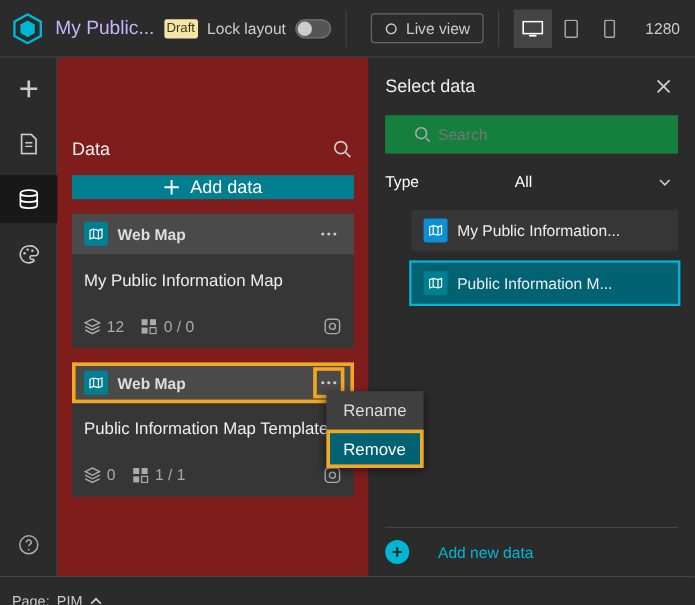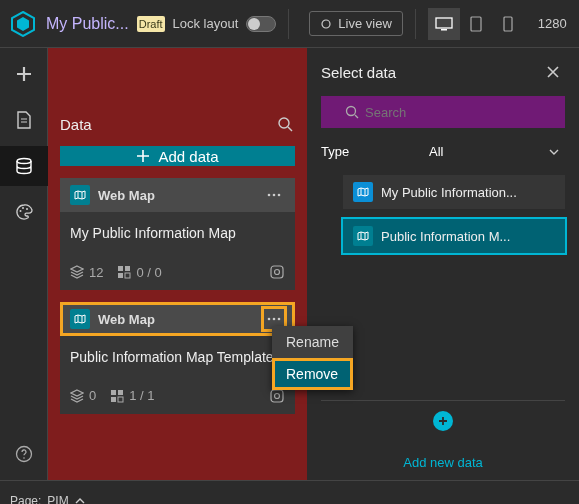--- a/index.html
+++ b/index.html
@@ -46,34 +46,34 @@
   .card-body { padding: 12px 10px; color:#eee; font-size:14px; line-height:1.4; }
   .card-foot { display:flex; align-items:center; gap:14px; padding: 8px 10px 10px; color:#aaa; font-size:13px; }
   .card-foot .foot-item { display:flex; align-items:center; gap:5px; }
   .foot-spacer { flex:1; }
   
   
   .select-panel { flex:1; background:#2b2b2b; padding: 12px 14px; display:flex; flex-direction:column; gap:12px; position:relative; }
   .select-head { display:flex; align-items:center; justify-content:space-between; }
   .select-head h2 { font-size: 15px; font-weight: 500; color:#eee; }
   .close-btn { width:24px; height:24px; display:flex; align-items:center; justify-content:center; color:#ccc; cursor:pointer; }
-  .search-box { background:#701a75; height:32px; display:flex; align-items:center; padding:0 24px; gap:6px; }
+  .search-box { background:#15803d; height:32px; display:flex; align-items:center; padding:0 24px; gap:6px; }
   .search-box input { background:transparent; border:none; color:#ccc; outline:none; flex:1; font-size:13px; }
   .type-row { display:flex; align-items:center; gap:12px; }
   .type-label { color:#ffffff; font-size:13px; width:90px; }
   .type-select { flex:1; display:flex; align-items:center; justify-content:space-between; padding:4px 6px; color:#fff; font-size:13px; }
   
   .data-list { display:flex; flex-direction:column; gap:10px; padding-left: 22px; }
   .data-item { height:34px; display:flex; align-items:center; padding:0 10px; gap:8px; background:#363636; color:#eee; font-size:13px; cursor:pointer; white-space:nowrap; overflow:hidden; }
   .data-item.active { background:#006273; outline:2px solid #00b6d4; }
   .data-item .item-icon { width:20px; height:20px; background:#0b8fd6; display:flex; align-items:center; justify-content:center; border-radius:2px; flex-shrink:0; }
   .data-item.active .item-icon { background:#007f91; }
   .data-item-label { overflow:hidden; text-overflow:ellipsis; }
   
-  .add-new-row { position:absolute; bottom:10px; left:14px; right:14px; display:flex; align-items:center; gap:24px; color:#00b6d4; padding-top:10px; border-top:1px solid #444; cursor:pointer;flex-direction:column; }
+  .add-new-row { position:absolute; bottom:10px; left:14px; right:14px; display:flex; align-items:center; gap:24px; color:#00b6d4; padding-top:10px; border-top:1px solid #444; cursor:pointer; }
   .plus-circle { width:20px; height:20px; background:#00b6d4; border-radius:50%; display:flex; align-items:center; justify-content:center; color:#2b2b2b; font-weight:bold; }
   
   
   .footer { height:40px; background:#2b2b2b; border-top:1px solid #444; display:flex; align-items:center; padding:0 10px; gap:6px; font-size:12px; color:#ccc; }
   
   
   .ctx-menu { position:absolute; top:326px; left:272px; background:#404040; box-shadow:0 2px 8px rgba(0,0,0,.6); z-index:10; }
   .ctx-item { padding:8px 14px; color:#ddd; font-size:14px; cursor:pointer; white-space:nowrap; }
   .ctx-item.highlight { background:#006273; color:#fff; outline:3px solid #f5a623; outline-offset:-3px; }
   

